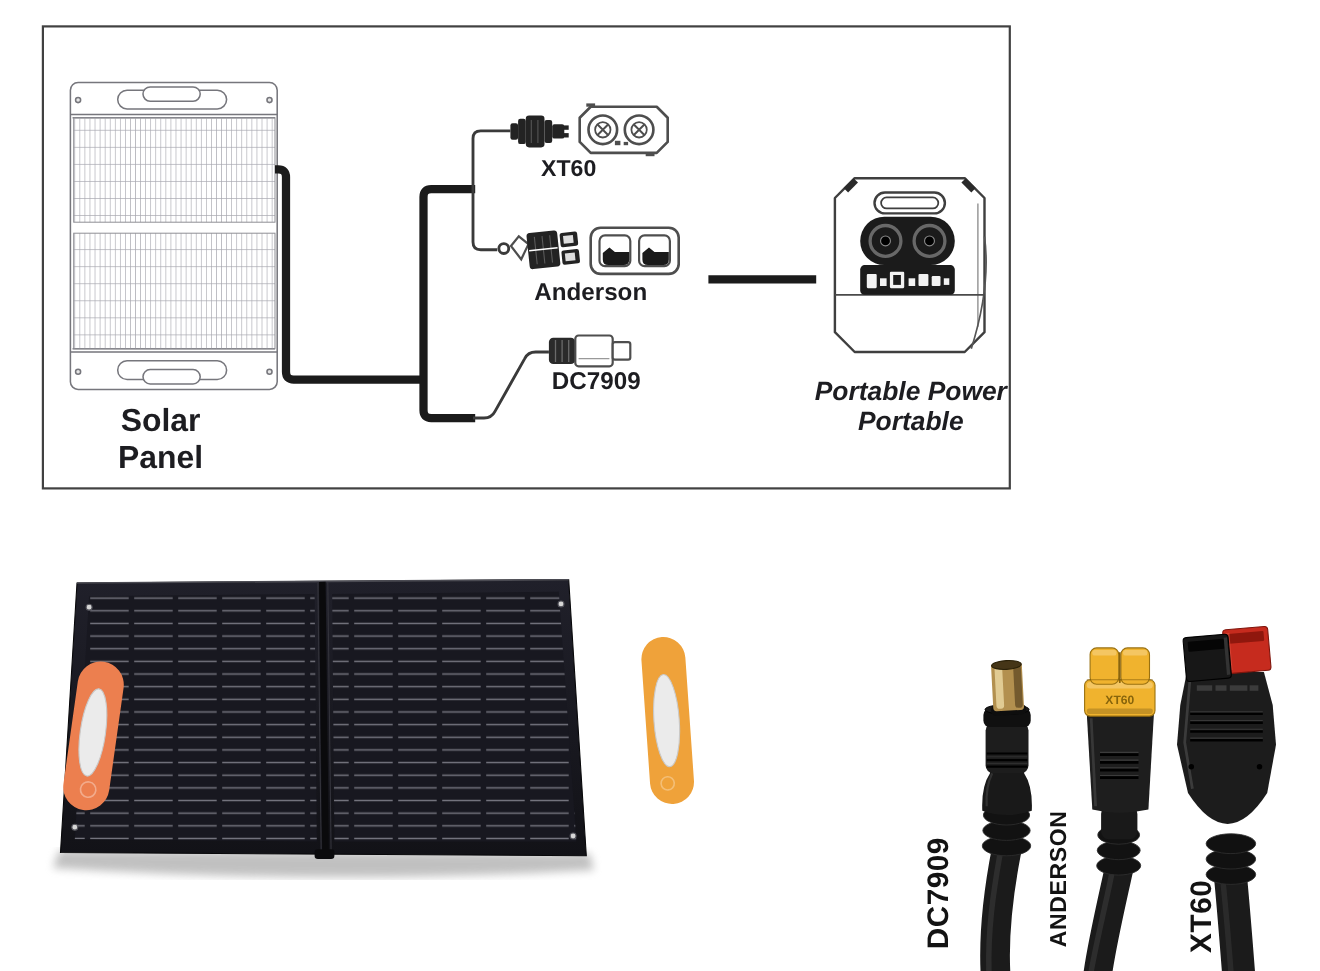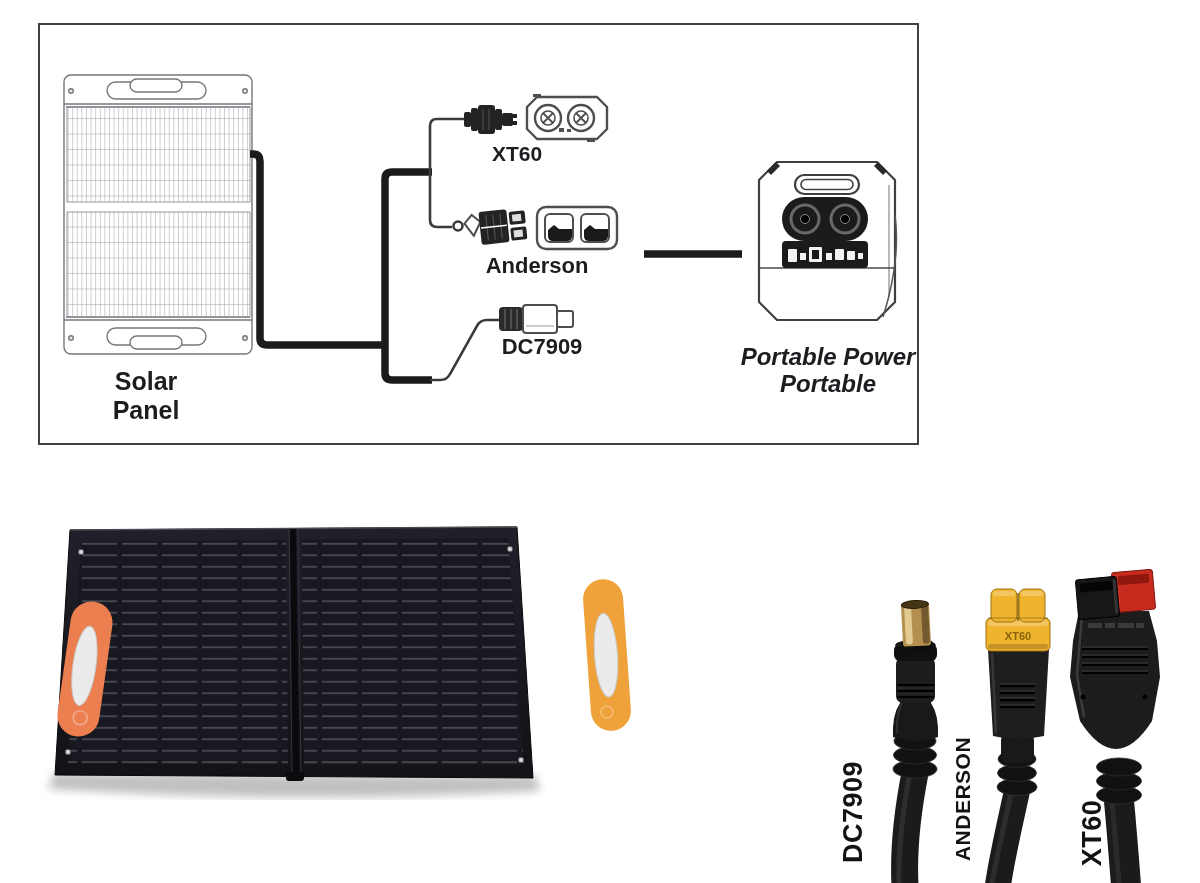--- a/index.html
+++ b/index.html
@@ -3,21 +3,21 @@
 <meta charset="utf-8">
 <style>
   html,body{margin:0;padding:0;background:#fff;}
   .stage{position:relative;width:1200px;height:883px;background:#fff;overflow:hidden;
          font-family:"Liberation Sans",sans-serif;}
   
   .diagram-box{position:absolute;left:38px;top:23px;width:881px;height:422px;
                border:2px solid #414141;box-sizing:border-box;background:#fff;}
   .diagram-box svg{position:absolute;left:0;top:0;width:100%;height:100%;}
   .dlbl{position:absolute;font-weight:700;color:#1d1d21;text-align:center;}
-  .lbl-solar   {left:44px; top:342px;width:124px;font-size:25px;}
+  .lbl-solar   {left:44px; top:342px;width:124px;font-size:29px;}
   .lbl-xt60    {left:427px;top:117px;width:100px;font-size:21px;}
   .lbl-anderson{left:435px;top:228px;width:124px;font-size:22px;}
   .lbl-dc7909  {left:440px;top:309px;width:124px;font-size:22px;}
   .lbl-station {left:698px;top:318px;width:180px;font-size:24px;line-height:27px;font-style:italic;}
   
   .panel-photo {position:absolute;left:40px; top:515px;width:620px;height:300px;}
   .cables-photo{position:absolute;left:830px;top:545px;width:370px;height:338px;}
   .panel-photo svg,.cables-photo svg{width:100%;height:100%;display:block;}
   .vlabel{position:absolute;font-weight:700;color:#131313;white-space:nowrap;
           transform:translate(-50%,-50%) rotate(-90deg);letter-spacing:.5px;}

